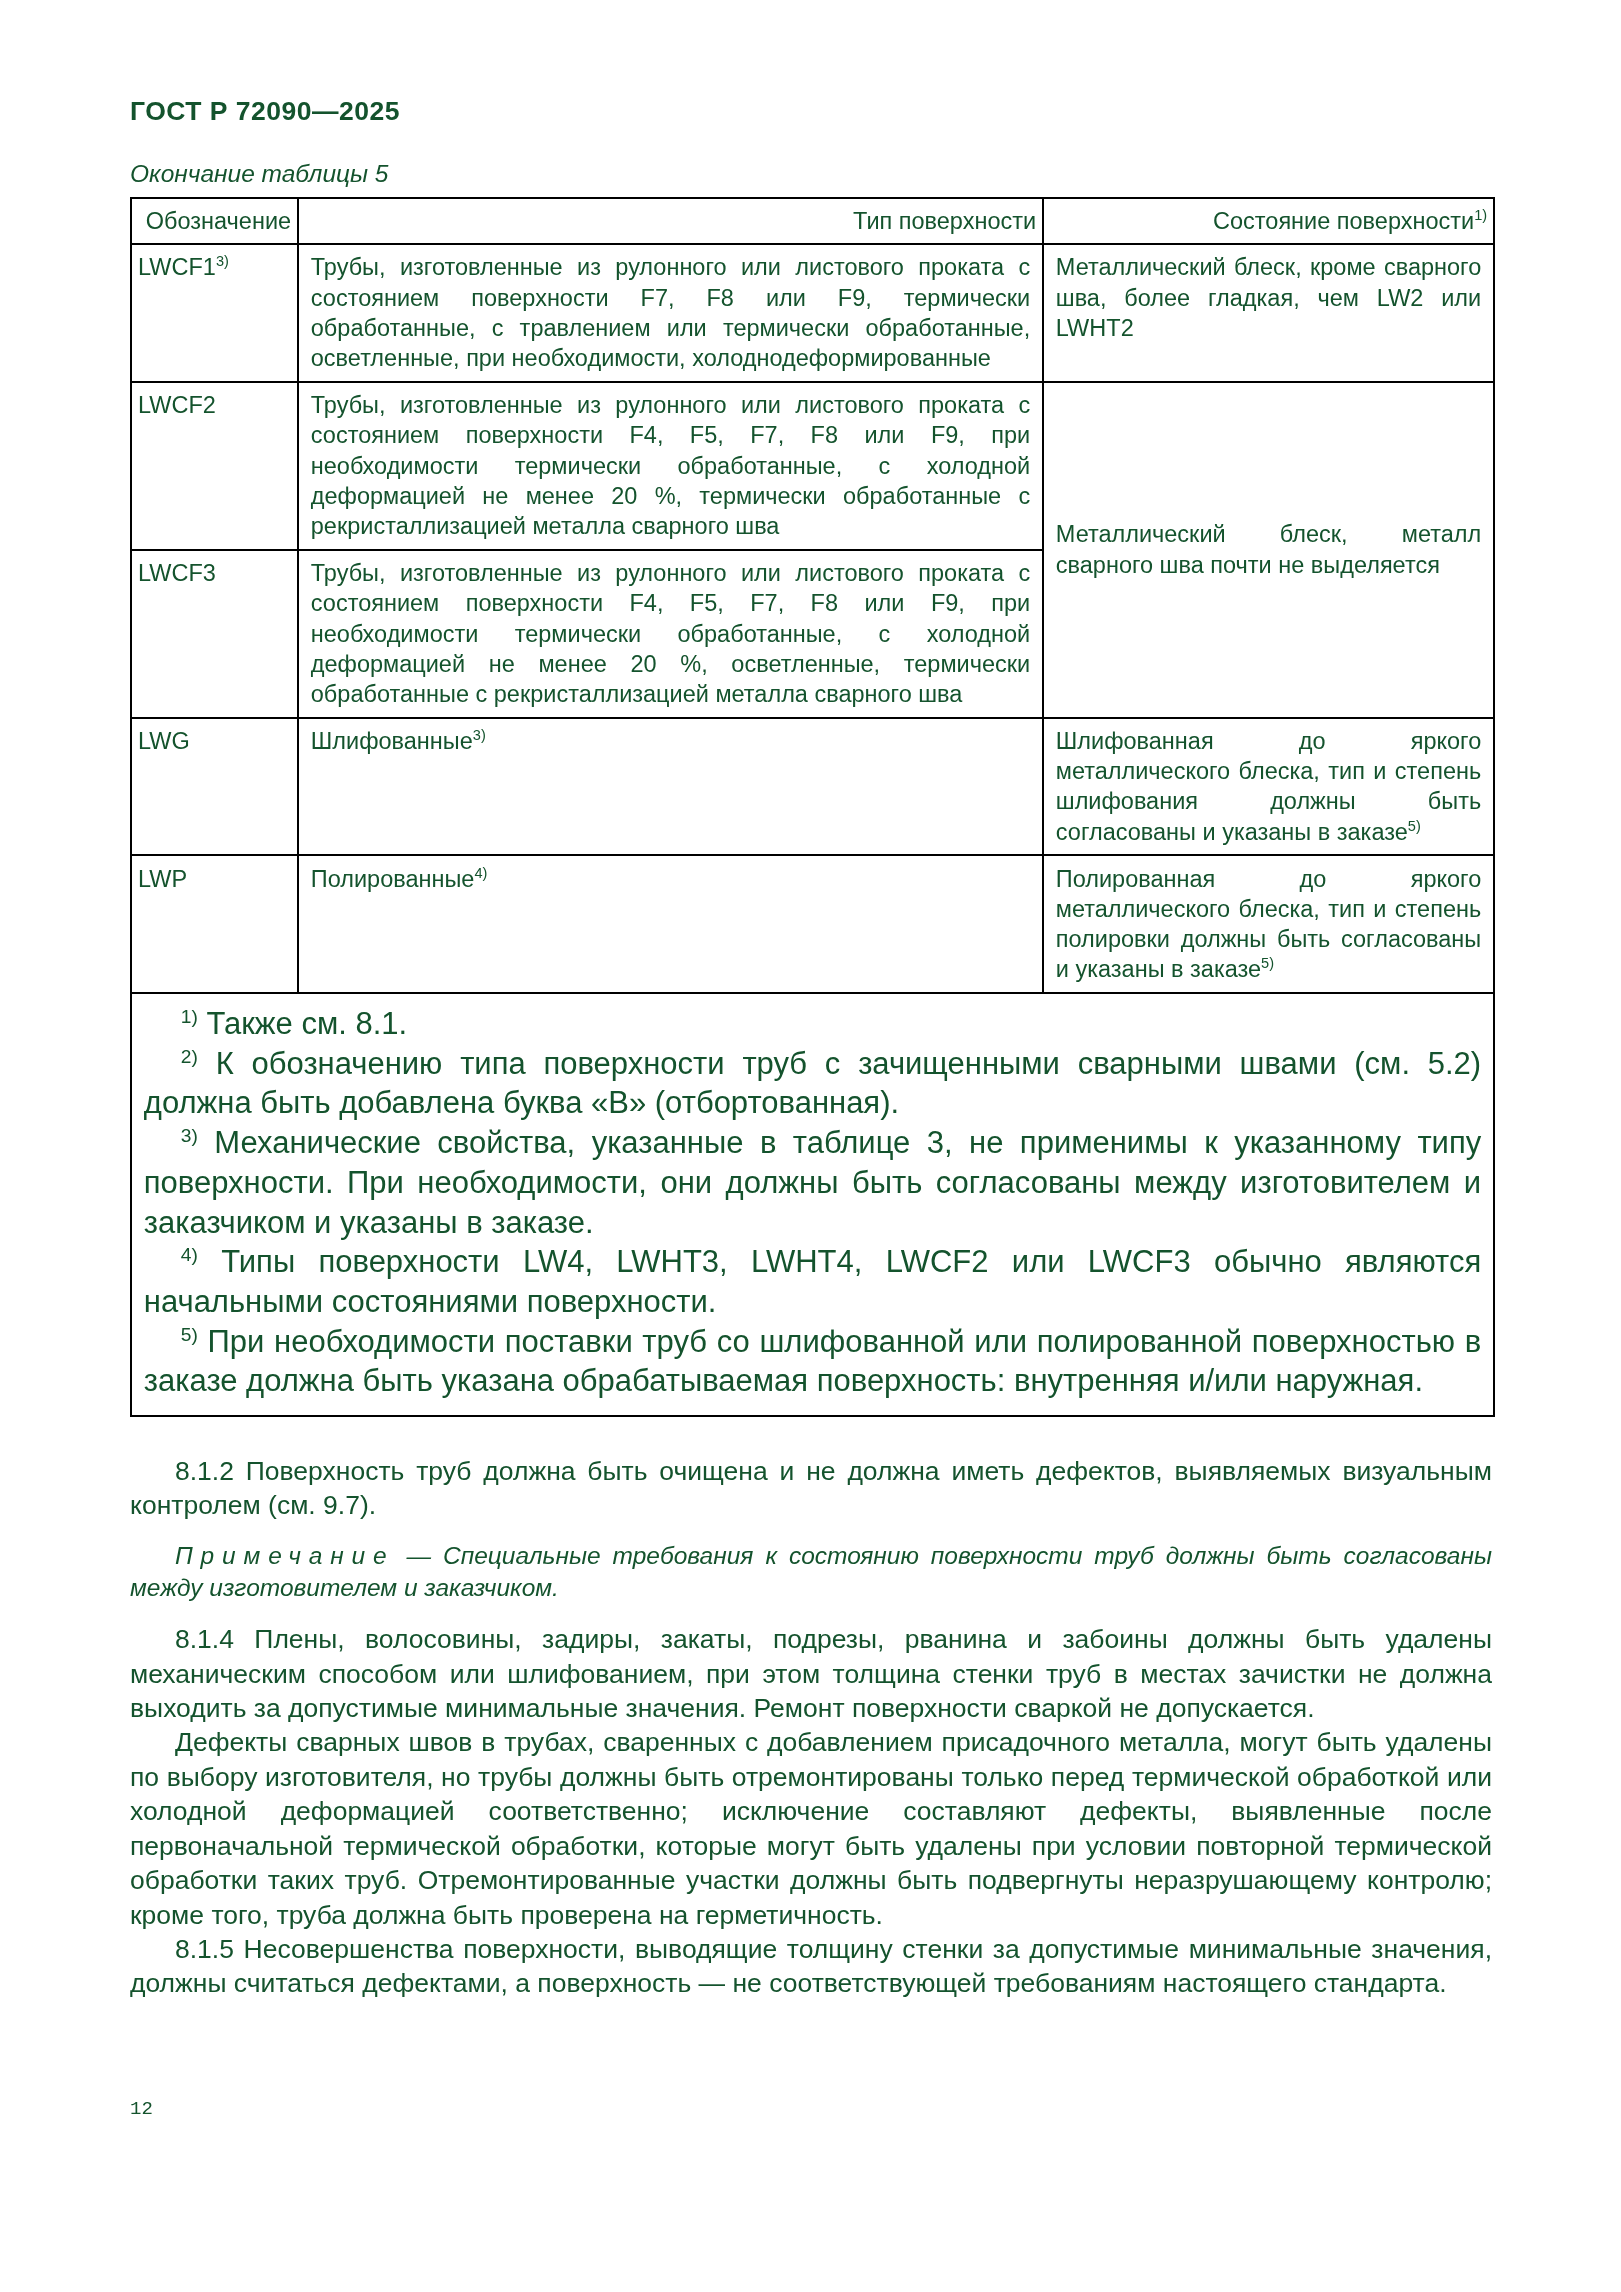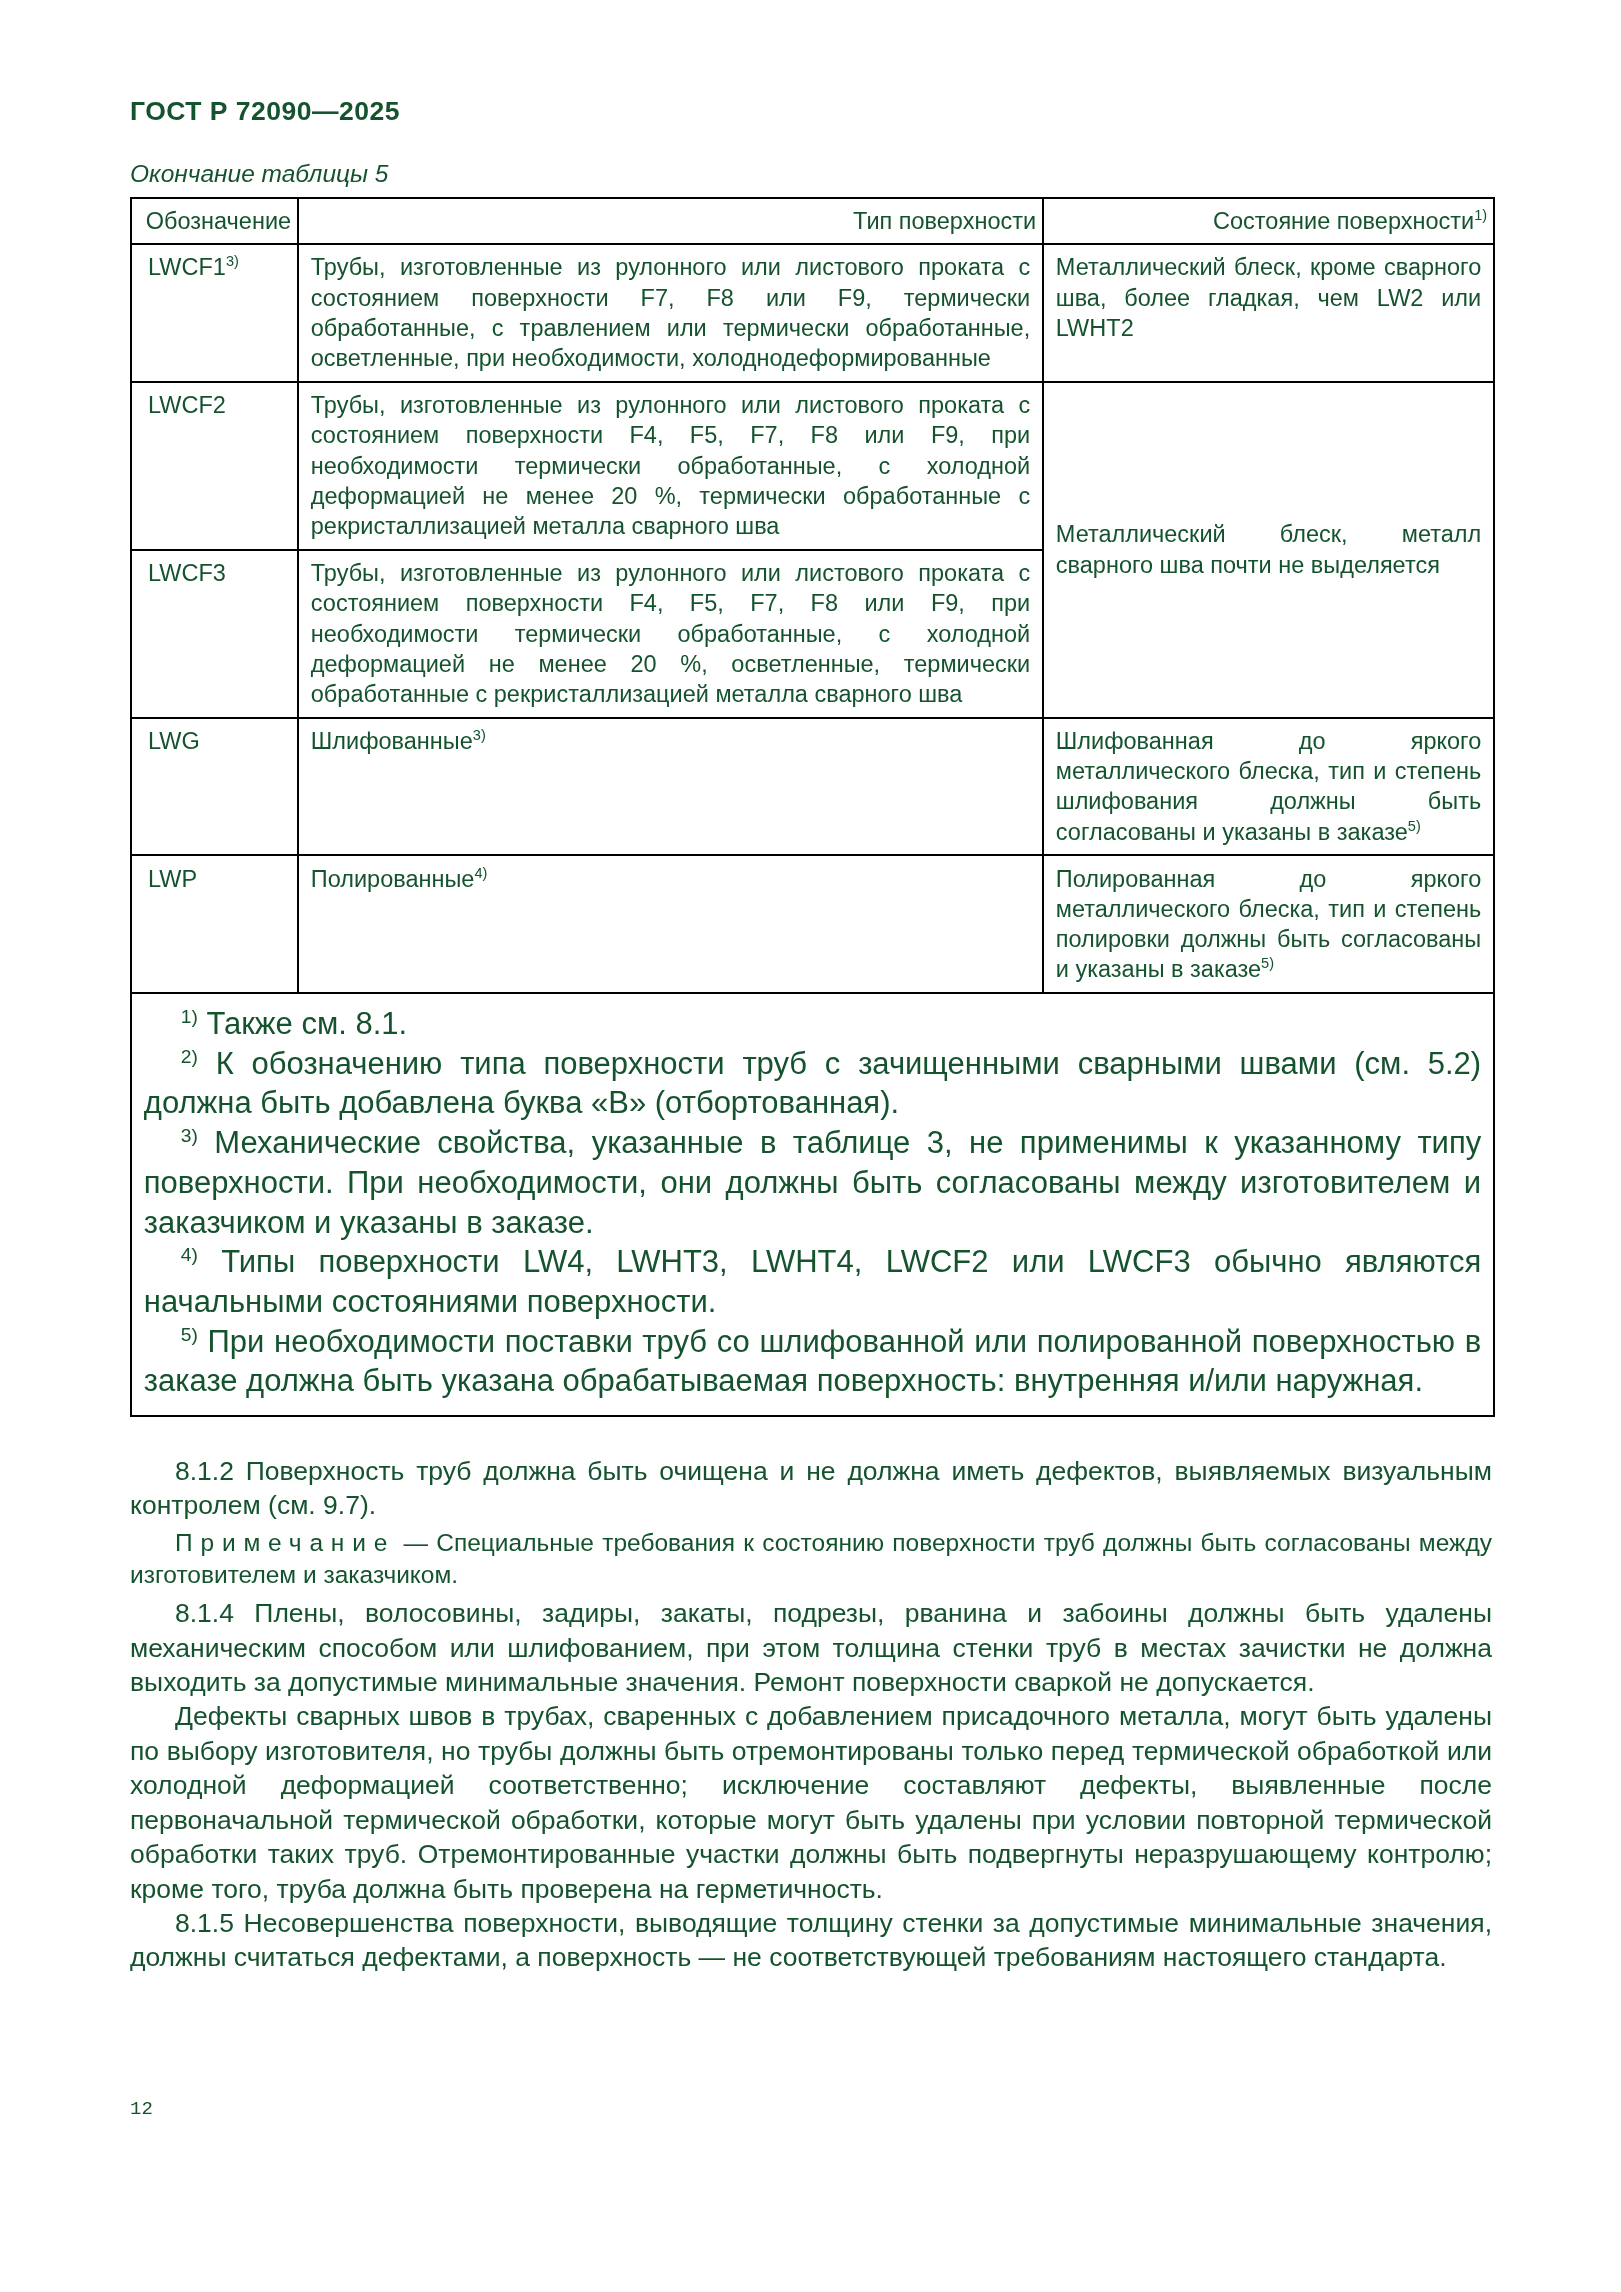--- a/index.html
+++ b/index.html
@@ -44,21 +44,21 @@
     border: 2px solid #000;
     vertical-align: top;
     padding: 7.8px 11.8px;
   }
   .gost-table th {
     font-weight: normal;
     text-align: right;
     vertical-align: middle;
     padding: 6.9px 5.9px;
   }
-  .gost-table td.code-cell { padding-left: 16px; }
+  .gost-table td.code-cell { padding-left: 6px; }
   .gost-table td.jtext { text-align: justify; }
   .gost-table td.merged-cell {
     vertical-align: middle;
     text-align: justify;
   }
   sup {
     font-size: 0.62em;
     line-height: 0;
     vertical-align: super;
   }
@@ -77,21 +77,22 @@
     line-height: 1.3;
   }
   .body-text p.para {
     text-align: justify;
     text-indent: 45px;
   }
   .body-text p.note {
     text-align: justify;
     text-indent: 45px;
     font-size: 24.5px;
-    margin: 5px 0;
+    margin: 18px 0;
+    font-style: italic;
   }
   .note-label { letter-spacing: 0.32em; }
   .page-number {
     position: absolute;
     left: 130px;
     top: 2098px;
     font-size: 19px;
     font-family: Liberation Mono, monospace;
   }
 </style>

